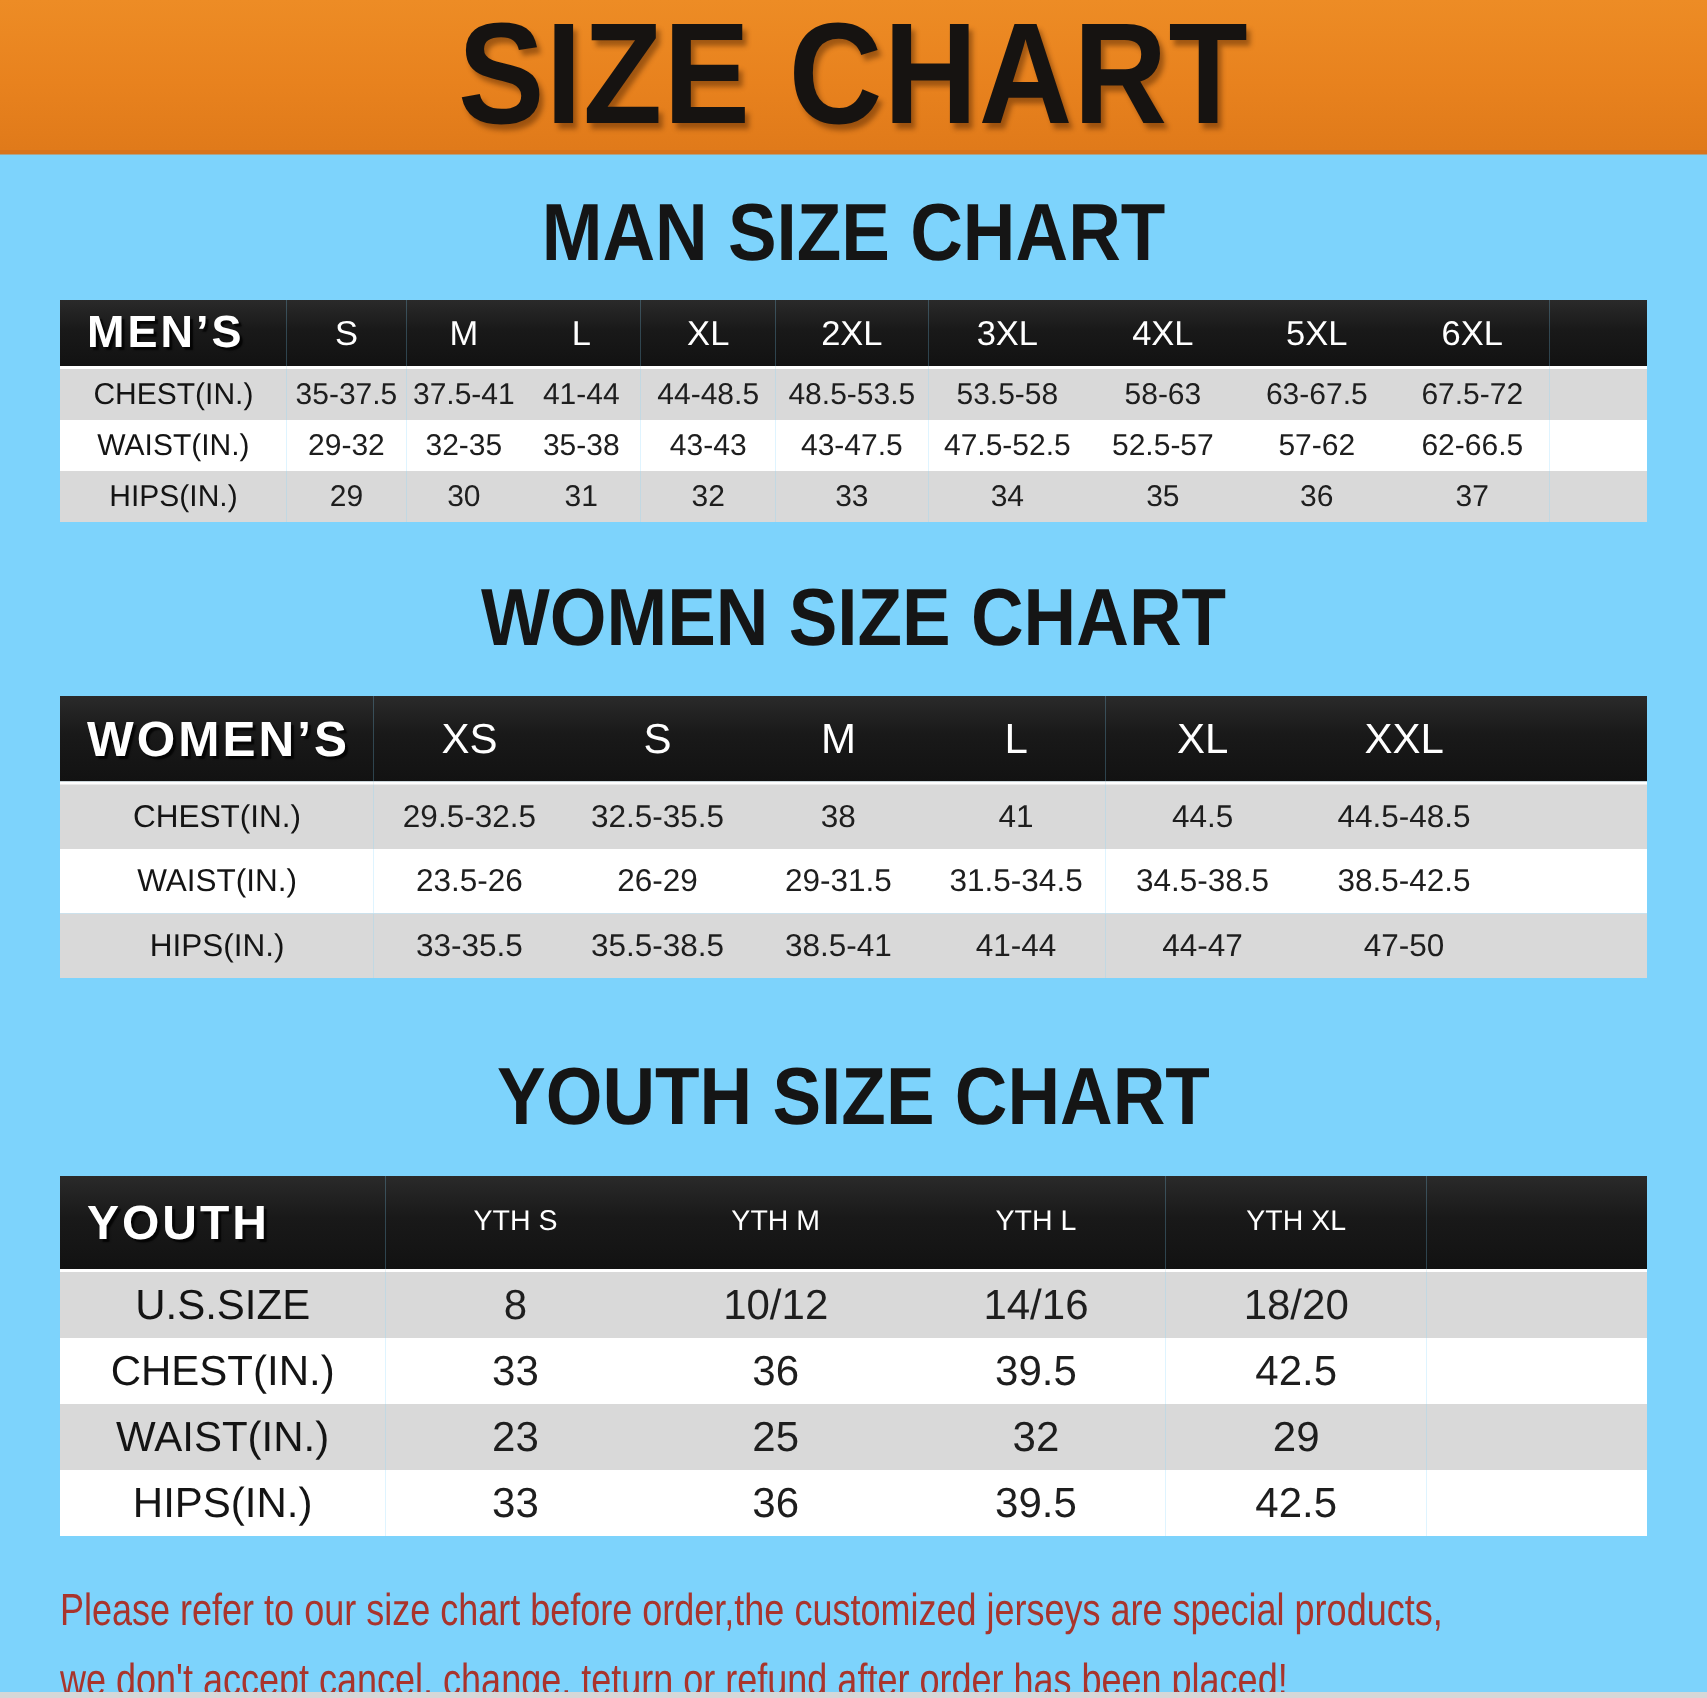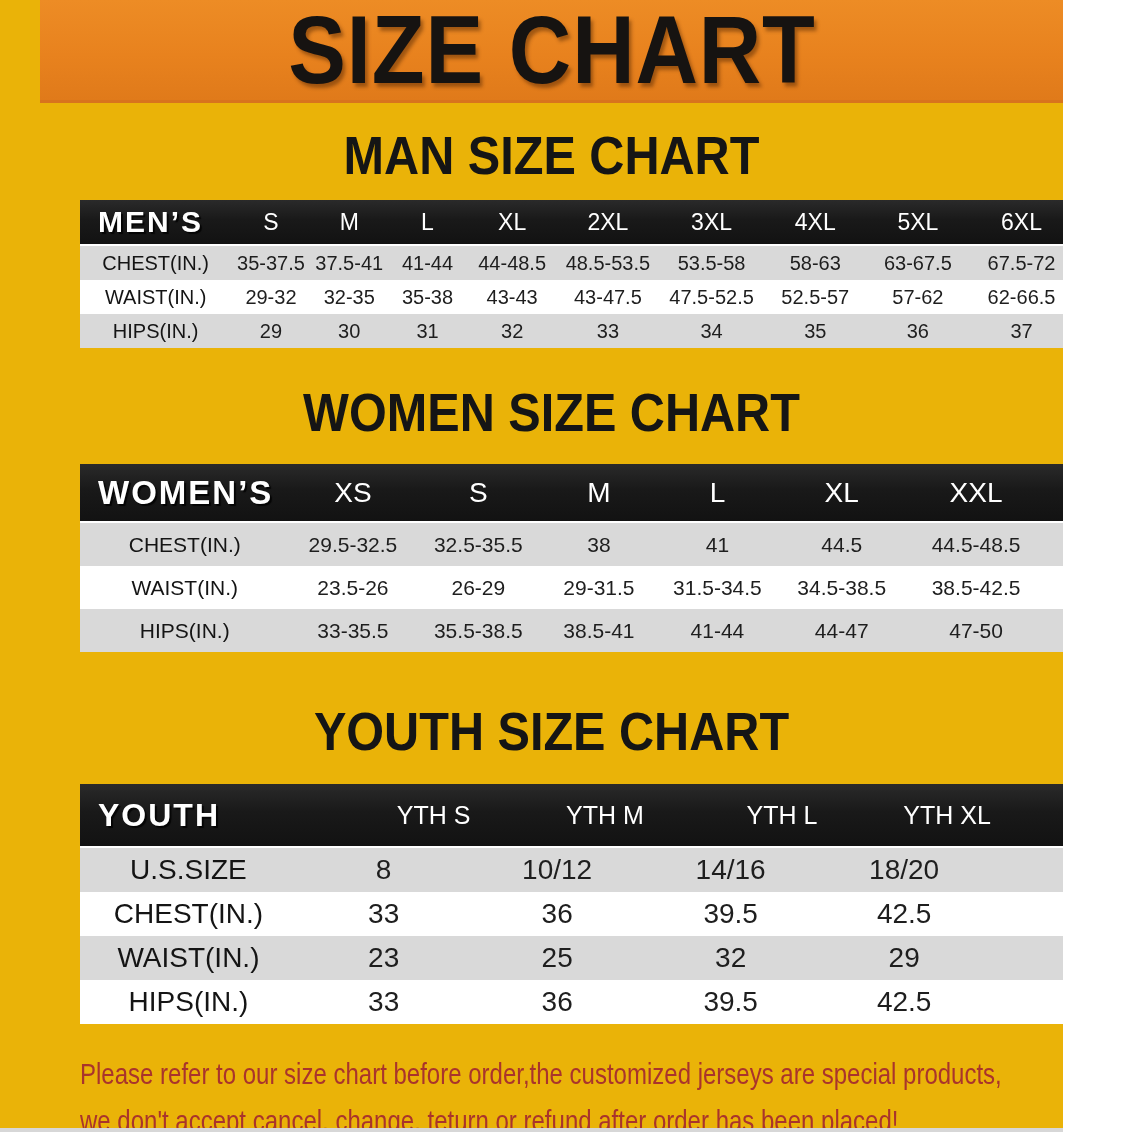--- a/index.html
+++ b/index.html
@@ -1,19 +1,19 @@
 <!DOCTYPE html>
 <html><head>
 <meta charset="utf-8">
 <style>
   html,body { margin:0; padding:0; background:#ffffff; }
   body { font-family:"Liberation Sans", sans-serif; }
   .page {
-    position:relative; width:1023px; height:1132px;
-    background:#eab308; overflow:hidden;padding-left:40px;
+    position:relative; width:1138px; height:1132px;
+    background:#7dd3fc; overflow:hidden;
   }
 
   
   .banner {
     height:100px;
     background:linear-gradient(180deg,#ED8C25 0%, #E8821E 55%, #E07A1A 100%);
     border-bottom:3px solid #D8741D;
     display:flex; align-items:center; justify-content:center;
     overflow:visible;
   }
@@ -60,21 +60,21 @@
   .size-table td.row-label { color:#141414; }
 
   .men-table thead th { height:44px; font-size:23px; }
   .men-table thead th.corner { font-size:30px; }
   .men-table td { height:34px; font-size:20px; }
 
   .women-table thead th { height:57px; font-size:28px; }
   .women-table thead th.corner { font-size:33px; }
   .women-table td { height:43px; font-size:21px; }
 
-  .youth-table thead th { height:62px; font-size:25px;text-align:right; }
+  .youth-table thead th { height:62px; font-size:19px; }
   .youth-table thead th.corner { font-size:32px; }
   .youth-table td { height:44px; font-size:28px; }
 
   
   .note {
     margin:26px 0 0 40px;
     width:1340px;
     transform:scaleX(0.8); transform-origin:0 0;
     color:#A9342C; font-size:30px; line-height:47px;
     letter-spacing:0px; white-space:nowrap;

